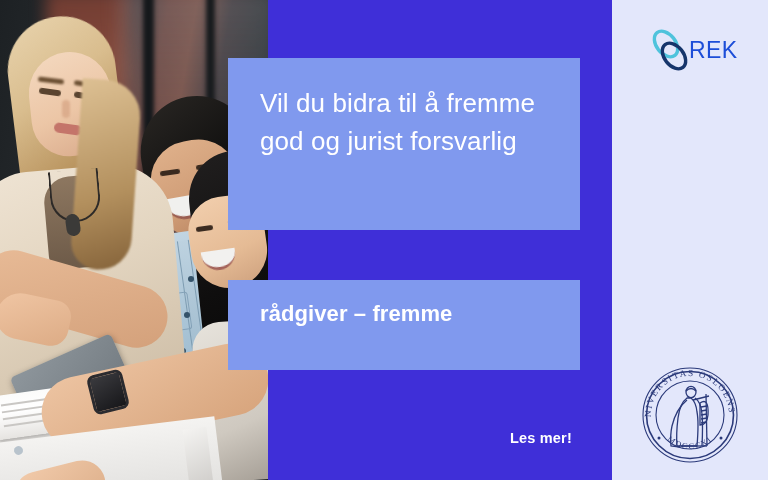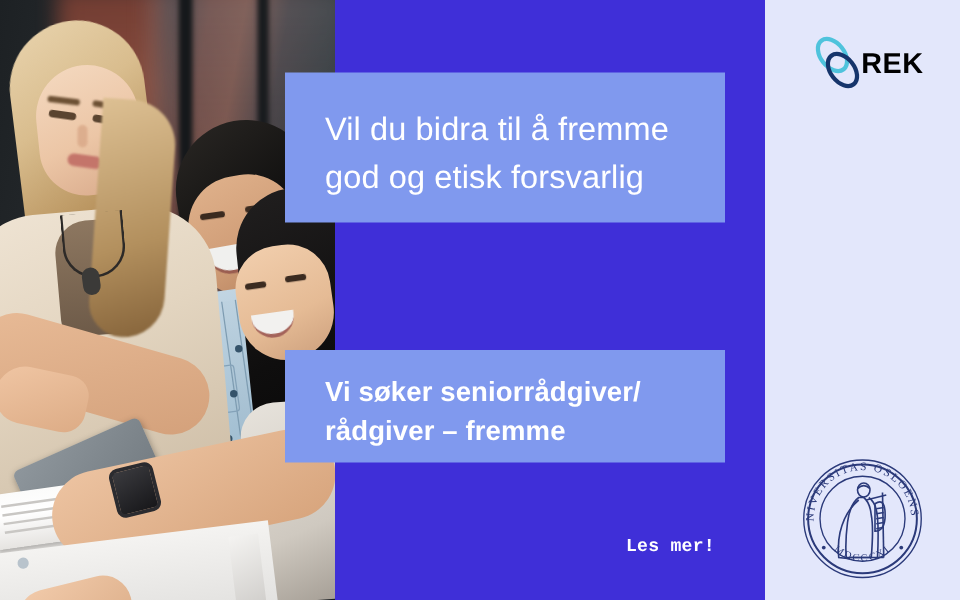--- a/index.html
+++ b/index.html
@@ -342,21 +342,21 @@
 
   
   .textbox {
     position: absolute;
     background: #8099EE;
     color: #ffffff;
     box-sizing: border-box;
   }
   #headline-box {
     left: 228px; top: 58px;
-    width: 352px; height: 120px;
+    width: 352px; height: 172px;
     padding: 26px 28px 0 32px;
   }
   #headline-box .line {
     font-size: 26px;
     line-height: 38px;
     font-weight: 400;
     letter-spacing: .1px;
     white-space: nowrap;
   }
   #role-box {
@@ -376,37 +376,36 @@
   #cta {
     position: absolute;
     left: 380px; top: 430px;
     width: 192px;
     text-align: right;
     color: #ffffff;
     font-size: 14.5px;
     font-weight: 700;
     letter-spacing: .2px;
     cursor: pointer;
-    font-family: Liberation Mono, monospace;
   }
 
   
   #rek-logo {
     position: absolute;
     left: 648px; top: 26px;
     width: 104px; height: 48px;
     display: flex;
     align-items: center;
     cursor: pointer;
   }
   #rek-logo .mark { width: 44px; height: 46px; flex: 0 0 44px; }
   #rek-logo .wordmark {
     font-size: 23px;
-    font-weight: 700;
-    color: #000000;
+    font-weight: 400;
+    color: #1d4ed8;
     letter-spacing: .4px;
     margin-left: -3px;
   }
 
   
   #uio-seal {
     position: absolute;
     left: 637px; top: 362px;
     width: 106px; height: 106px;
   }
@@ -477,25 +476,24 @@
     <div class="paper-box"></div>
     <div class="hand2"></div>
     <div class="ring"></div>
   </div>
 
   <div class="panel-blue"></div>
   <div class="panel-pale"></div>
 
   <div class="textbox" id="headline-box">
     <div class="line">Vil du bidra til å fremme</div>
-    <div class="line">god og etisk forsvarlig</div>
+    <div class="line">god og jurist forsvarlig</div>
   </div>
 
   <div class="textbox" id="role-box">
-    <div class="line">Vi søker seniorrådgiver/</div>
     <div class="line">rådgiver – fremme</div>
   </div>
 
   <div id="cta">Les mer!</div>
 
   <div id="rek-logo">
     <span class="mark">
       <svg viewBox="0 0 44 46" width="44" height="46">
         <ellipse cx="18" cy="17" rx="9.5" ry="14.5" transform="rotate(-38 18 17)" fill="none" stroke="#4FC3DC" stroke-width="3.4"></ellipse>
         <ellipse cx="26" cy="29" rx="9.5" ry="14.5" transform="rotate(-38 26 29)" fill="none" stroke="#16356B" stroke-width="3.4"></ellipse>

